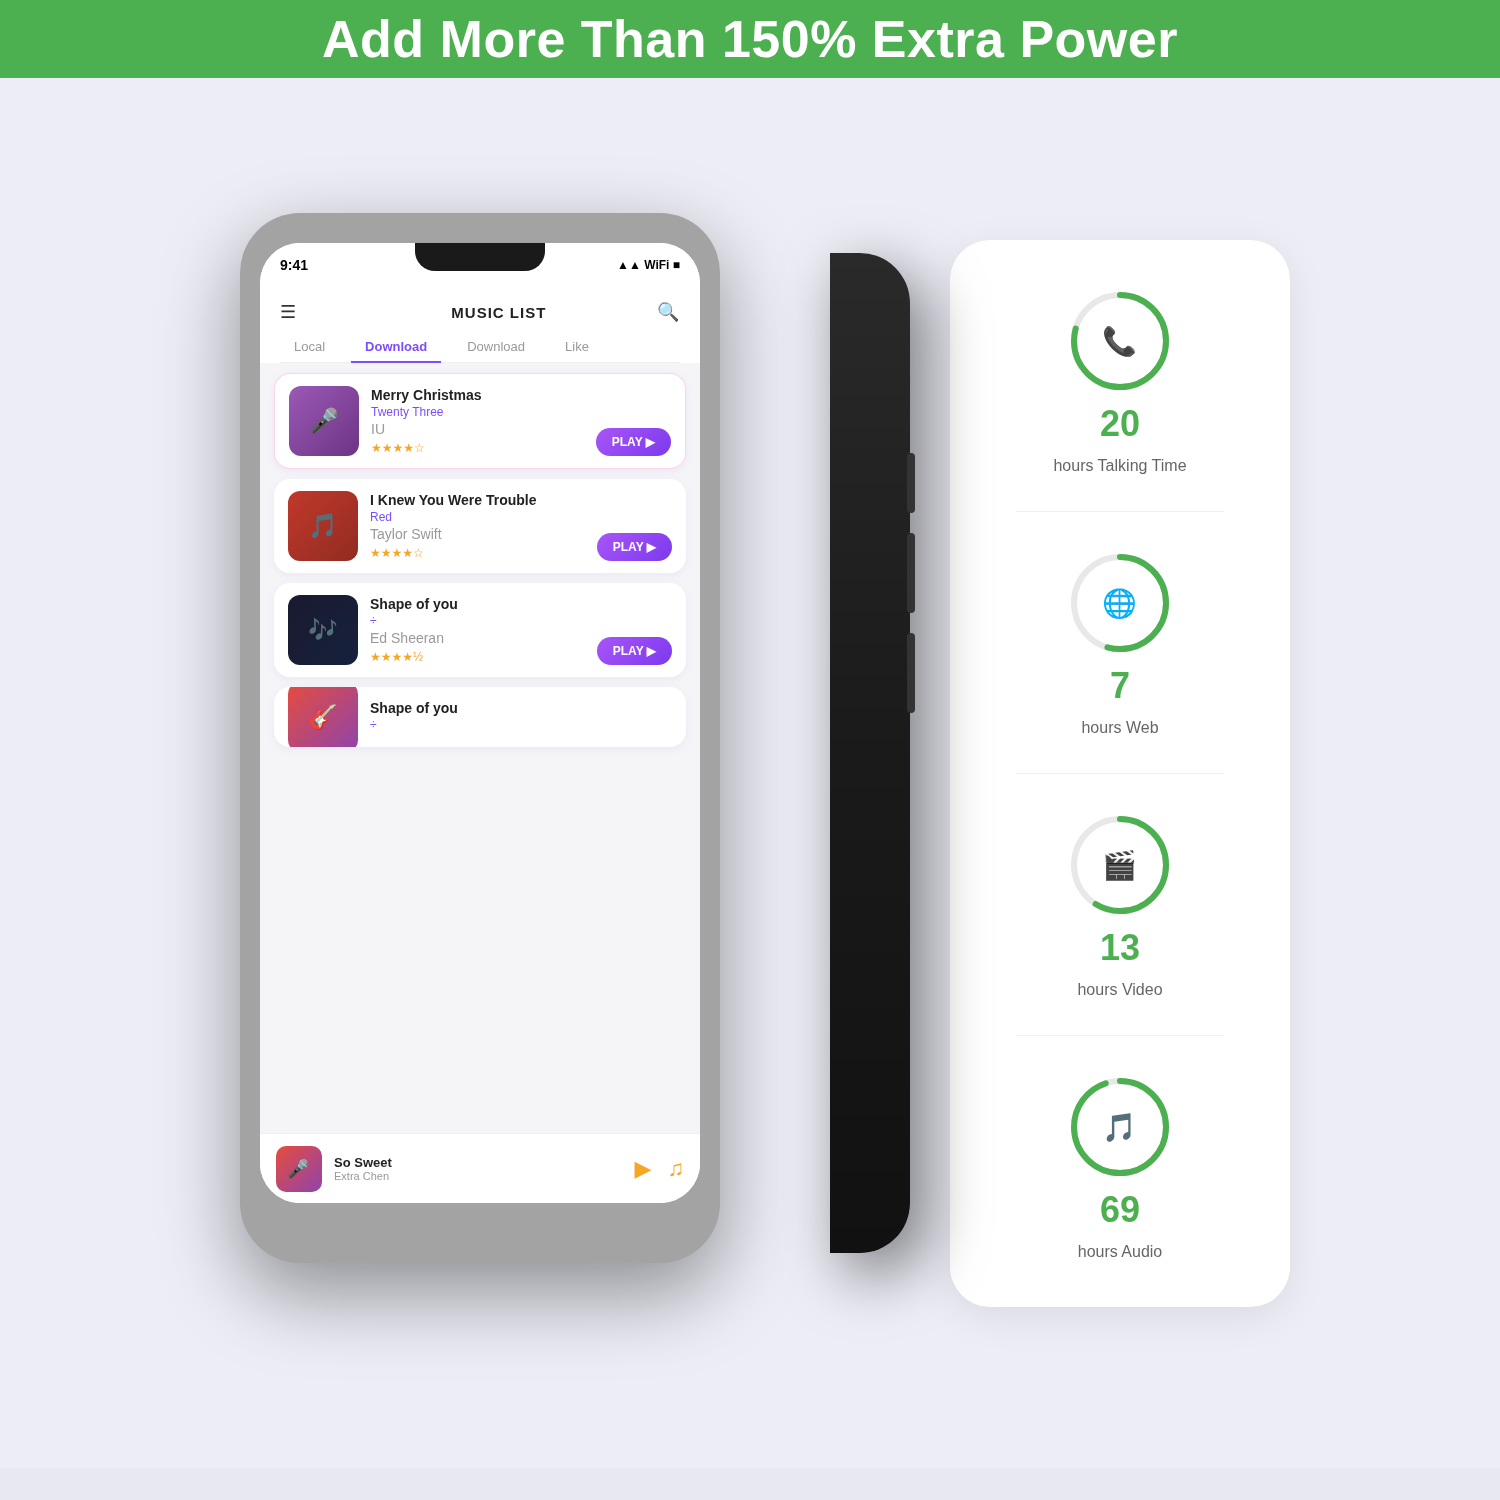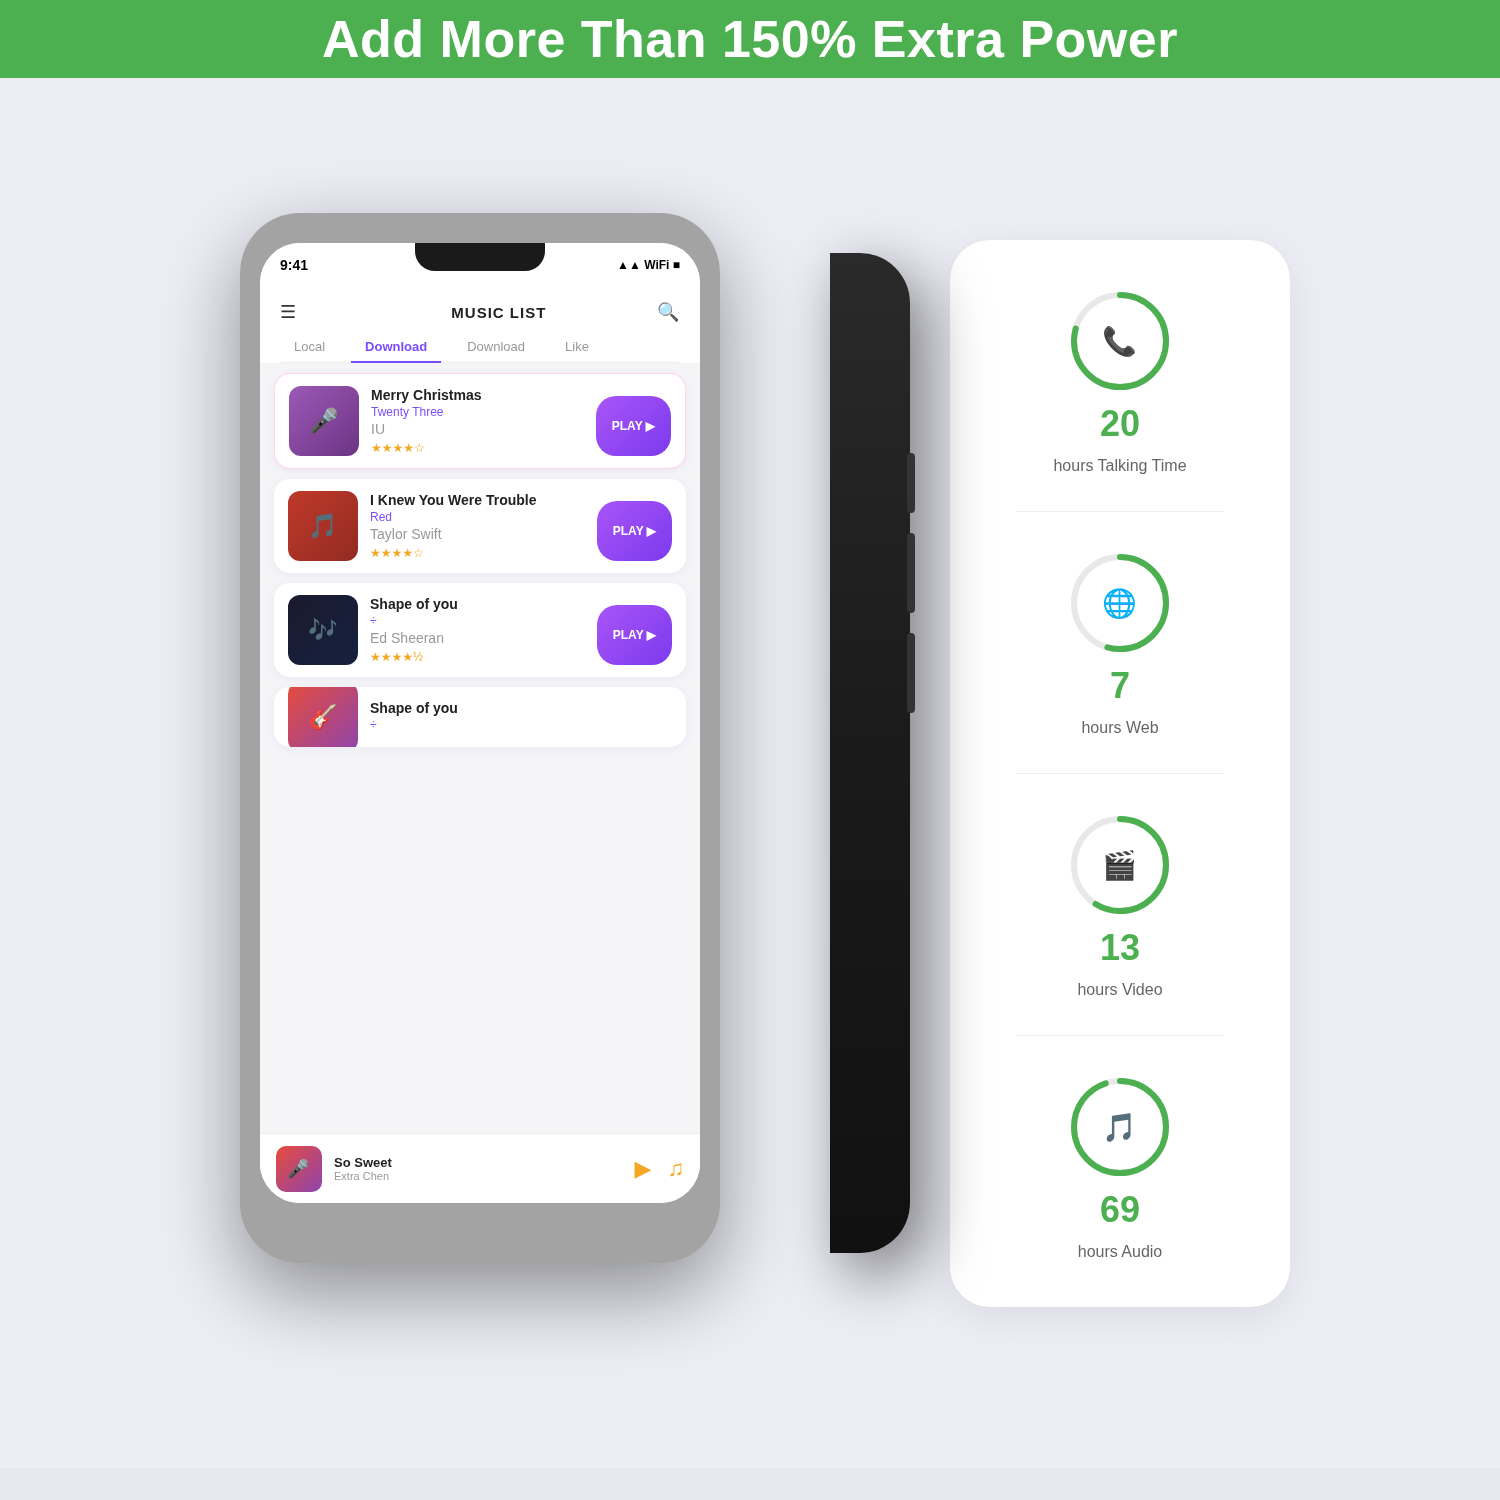--- a/index.html
+++ b/index.html
@@ -208,21 +208,21 @@
     .song-title { font-size: 14px; font-weight: 600; color: #222; margin-bottom: 2px; }
     .song-album { font-size: 12px; color: #7c4dff; margin-bottom: 2px; }
     .song-artist { font-size: 14px; color: #999; margin-bottom: 4px; }
     .stars { font-size: 12px; color: #f5a623; }
 
     .play-btn {
       background: linear-gradient(135deg, #a855f7, #7c3aed);
       color: white;
       border: none;
       border-radius: 20px;
-      padding: 23px 16px;
+      padding: 7px 16px;
       font-size: 12px;
       font-weight: 600;
       cursor: pointer;
       position: absolute;
       bottom: 12px;
       right: 14px;
       display: flex;
       align-items: center;
       gap: 4px;
     }

